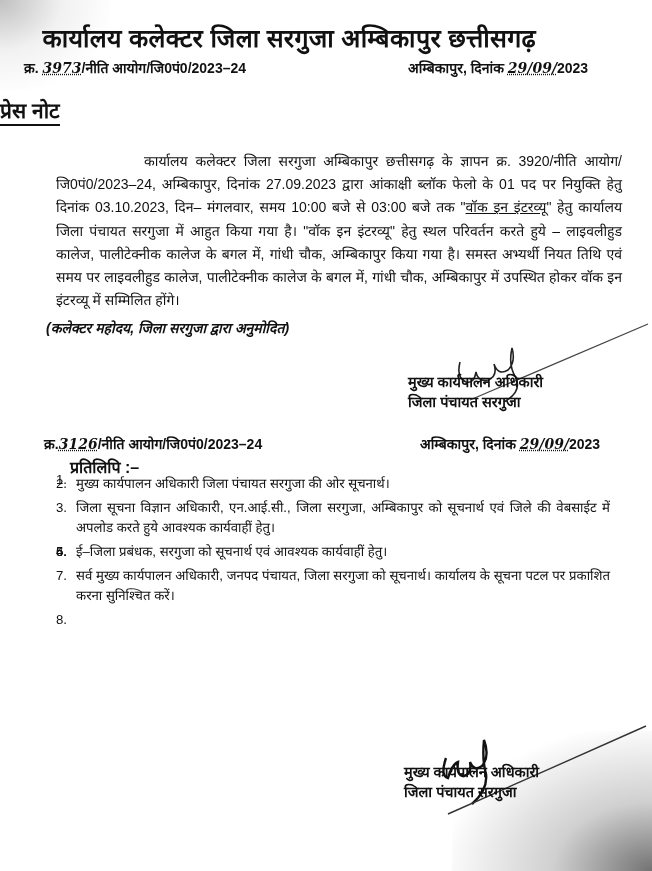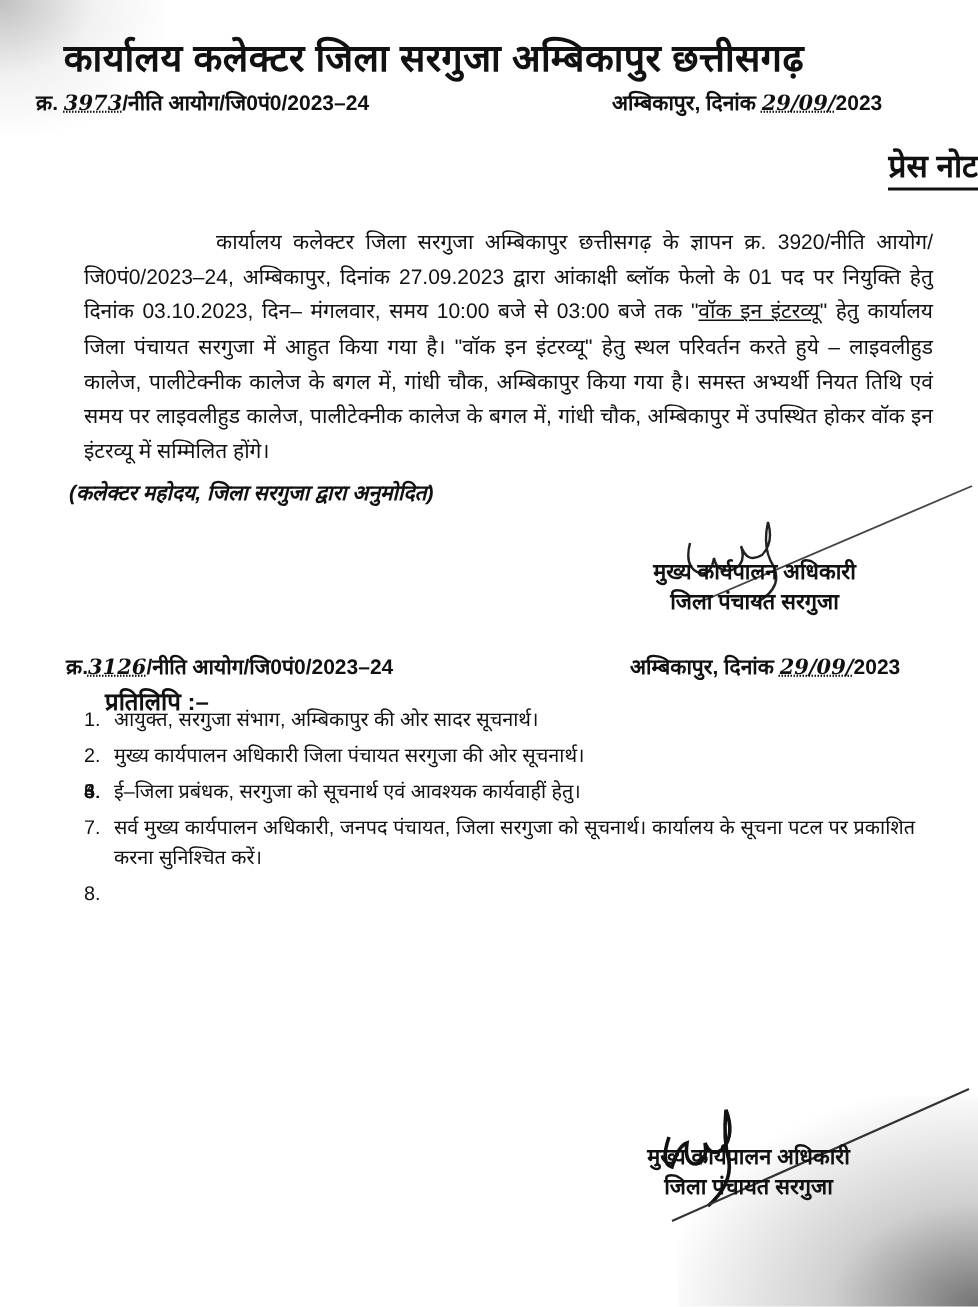--- a/index.html
+++ b/index.html
@@ -20,35 +20,35 @@
     pointer-events: none;
   }
   .abs { position: absolute; white-space: nowrap; }
   .header-title {
     left: 0; width: 536px; top: 20px; text-align: right;
     font-size: 25px; font-weight: bold; letter-spacing: 0.3px;
   }
   .ref-line { font-size: 14px; font-weight: bold; }
   .handnum { font-family: "DejaVu Serif", serif; font-style: italic; text-decoration: underline dotted; }
   .press-title {
-    left: 0; width: 652px; top: 96px; text-align: right;
+    left: 0; width: 652px; top: 96px; text-align: left;
     font-size: 21px; font-weight: bold;
   }
   .press-title span { border-bottom: 2px solid #111; padding-bottom: 2px; }
   .para {
     position: absolute; left: 56px; top: 150px; width: 566px;
     font-size: 14px; line-height: 23.2px; text-align: justify;
     text-indent: 88px; white-space: normal;
   }
   .u { text-decoration: underline; }
   .approved {
     position: absolute; left: 46px; top: 318px; font-size: 14px;
     font-weight: bold; font-style: italic;
   }
-  .sigblock { position: absolute; font-size: 14.5px; font-weight: bold; text-align: center; line-height: 20px; }
+  .sigblock { position: absolute; font-size: 14.5px; font-weight: bold; text-align: left; line-height: 20px; }
   .sig-scribble { position: absolute; }
   .cc-label { position: absolute; left: 44px; top: 456px; font-size: 16px; font-weight: bold; margin-left: 26px; }
   .cc-list {
     position: absolute; left: 44px; top: 470px; width: 566px; margin: 0; padding: 0; list-style: none;
     font-size: 13.2px; line-height: 20px;
   }
   .cc-list li { position: relative; padding-left: 32px; margin-bottom: 4px; text-align: justify; }
   .cc-list li .num { position: absolute; left: 12px; top: 0; }
 </style>
 </head>
@@ -90,23 +90,23 @@
   <span>क्र.</span><span class="handnum">3126</span><span>/नीति आयोग/जि0पं0/2023–24</span>
 </div>
 <div class="abs ref-line" style="left:420px; top:434px;">
   <span>अम्बिकापुर, दिनांक</span>
   <span class="handnum">29/09/</span><span>2023</span>
 </div>
 
 <div class="cc-label">प्रतिलिपि :–</div>
 
 <ol class="cc-list">
-  <li><span class="num">1.</span><span>आयुक्त, सरगुजा संभाग, अम्बिकापुर की ओर सादर सूचनार्थ।</span></li>
+  <li><span class="num">1.</span></li>
   <li><span class="num">2.</span><span>मुख्य कार्यपालन अधिकारी जिला पंचायत सरगुजा की ओर सूचनार्थ।</span></li>
-  <li><span class="num">3.</span></li>
+  <li><span class="num">3.</span><span>जिला सूचना विज्ञान अधिकारी, एन.आई.सी., जिला सरगुजा, अम्बिकापुर को सूचनार्थ एवं जिले की वेबसाईट में अपलोड करते हुये आवश्यक कार्यवाहीं हेतु।</span></li>
   <li><span class="num">4.</span></li>
   <li><span class="num">5.</span></li>
   <li><span class="num">6.</span><span>ई–जिला प्रबंधक, सरगुजा को सूचनार्थ एवं आवश्यक कार्यवाहीं हेतु।</span></li>
   <li><span class="num">7.</span><span>सर्व मुख्य कार्यपालन अधिकारी, जनपद पंचायत, जिला सरगुजा को सूचनार्थ। कार्यालय के सूचना पटल पर प्रकाशित करना सुनिश्चित करें।</span></li>
   <li><span class="num">8.</span></li>
 </ol>
 
 <svg class="sig-scribble" style="left:410px; top:718px;" width="240" height="100">
   <path d="M36 40 q-6 18 2 20 q4 -14 10 -16 q-2 14 6 14 q8 -2 6 -14 q4 10 12 4 q8 -10 2 -26 q-2 20 2 34 q2 16 -14 30" fill="none" stroke="#111" stroke-width="2.4"></path>
   <line x1="38" y1="96" x2="236" y2="8" stroke="#333" stroke-width="1.4"></line>

